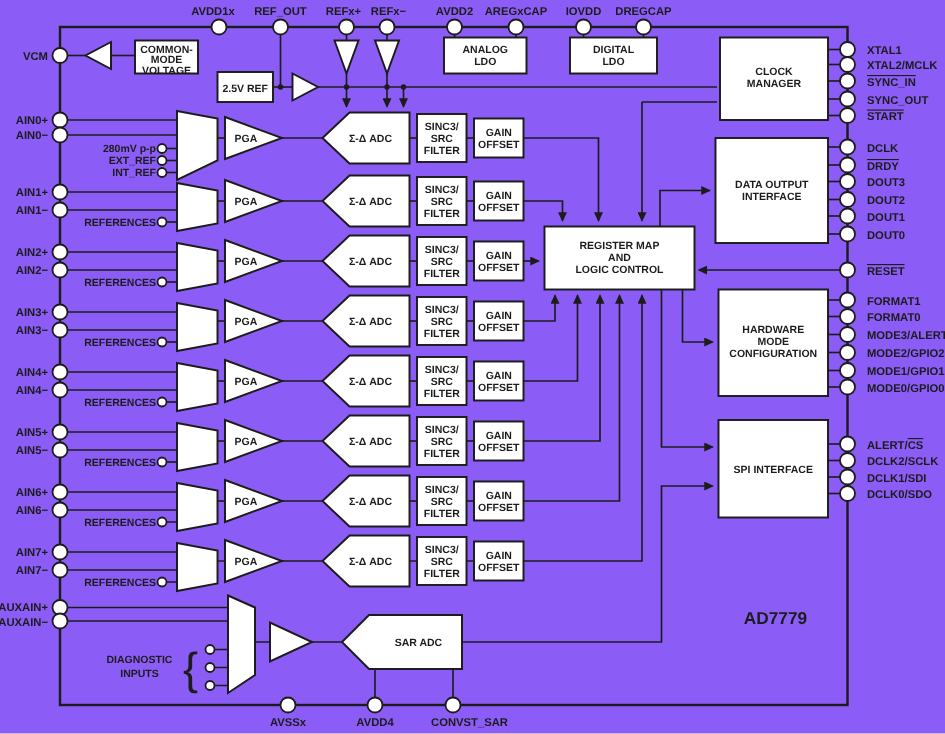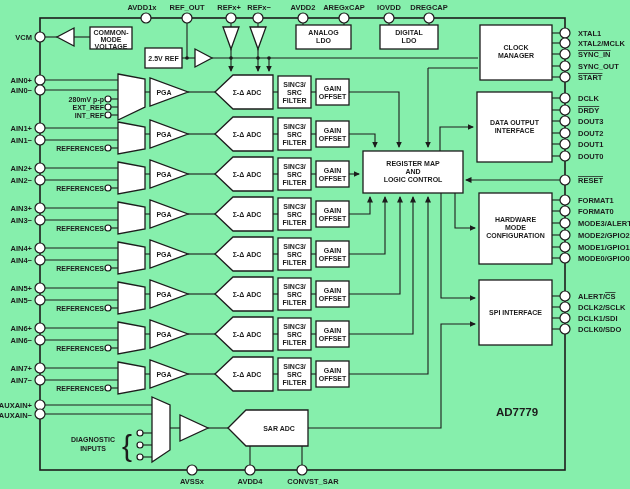--- a/index.html
+++ b/index.html
@@ -1,16 +1,16 @@
 <!DOCTYPE html>
 <html><head>
 <meta charset="utf-8">
 <style>
   html,body{margin:0;padding:0;background:#ffffff;}
-  .stage{position:relative;width:630px;height:489px;background:#86efac;overflow:hidden;}
+  .stage{position:relative;width:630px;height:489px;background:#8b5cf6;overflow:hidden;}
   svg{display:block;}
   text{font-family:"Liberation Sans","DejaVu Sans",sans-serif;font-weight:bold;fill:#1c1c1c;}
   .lbl7{font-size:7.5px;}
   .lbl7s{font-size:7px;}
   .part{font-size:11.5px;}
   .brace{font-size:30px;font-weight:normal;}
   .bar{text-decoration:overline;}
   .blk{fill:#ffffff;stroke:#1c1c1c;stroke-width:1.3;}
   .wire{stroke:#1c1c1c;stroke-width:1.1;fill:none;}
   .bound{fill:none;stroke:#1c1c1c;stroke-width:1.6;}

